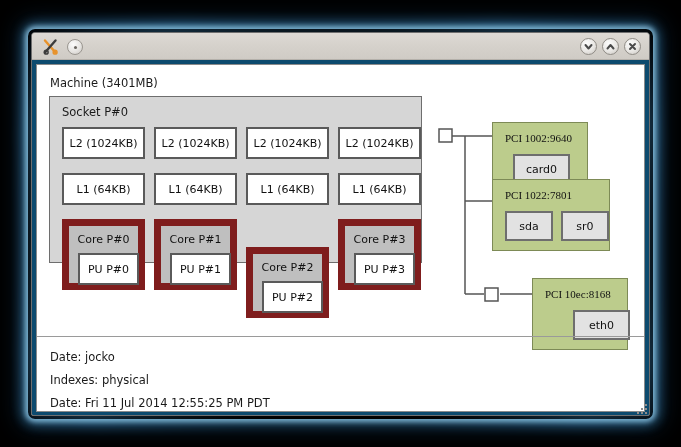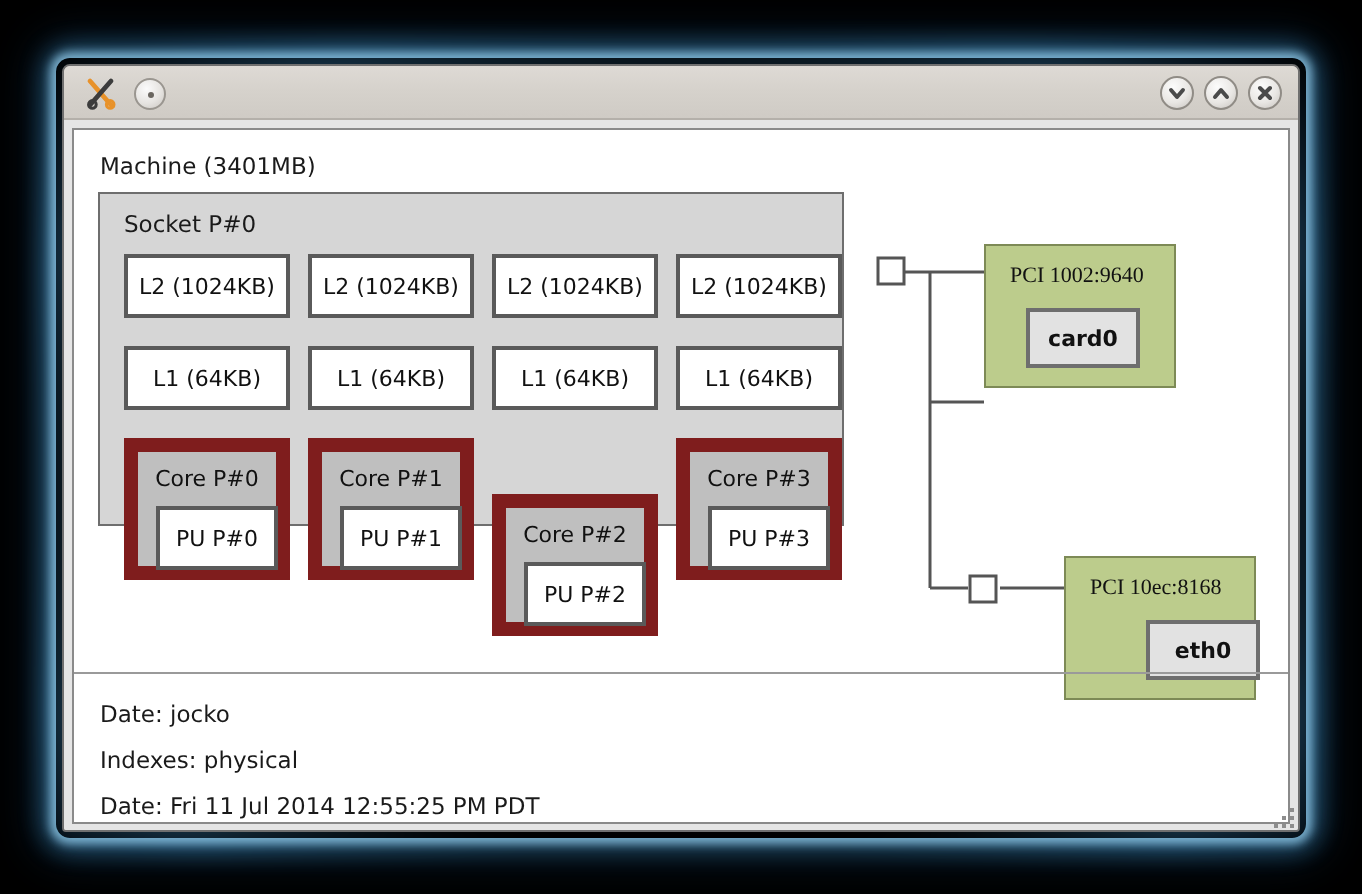--- a/index.html
+++ b/index.html
@@ -98,21 +98,21 @@
     background: radial-gradient(circle at 38% 30%, #fcfcfc 0%, #e9e7e4 55%, #c7c3be 100%);
     border: 1px solid #908c86;
     cursor: pointer;
   }
   .tb-btn svg { position: absolute; left: 2px; top: 2px; }
 
   
   .client {
     position: relative;
     height: 356px;
-    background: #e5e5e5;
+    background: #0c4a6e;
     padding: 4px;
   }
 
   .canvas {
     position: relative;
     width: 100%;
     height: 100%;
     background: #ffffff;
     border: 1px solid #8a8a8a;
     overflow: hidden;
@@ -208,21 +208,20 @@
   .dev-box {
     position: absolute;
     background: #e2e2e2;
     border: 2px solid #6e6e6e;
     display: flex;
     align-items: center;
     justify-content: center;
     font-size: 11px;
     color: #111111;
     white-space: nowrap;
-    font-weight: bold;
   }
 
   
   .divider {
     position: absolute;
     left: 0; right: 0; top: 271px;
     height: 1px;
     background: #9a9a9a;
   }
   .info-line {
@@ -343,20 +342,25 @@
           </g>
           <rect x="402" y="64" width="13" height="13" fill="#ffffff" stroke="#555555" stroke-width="1.5"></rect>
           <rect x="448" y="223" width="13" height="13" fill="#ffffff" stroke="#555555" stroke-width="1.5"></rect>
         </svg>
 
         <div class="pci-box" style="left:455px; top:57px; width:96px; height:72px;">
           <div class="pci-label">PCI 1002:9640</div>
           <div class="dev-box" style="left:20px; top:31px; width:57px; height:30px;">card0</div>
         </div>
 
+        <div class="pci-box" style="left:455px; top:114px; width:118px; height:72px;">
+          <div class="pci-label">PCI 1022:7801</div>
+          <div class="dev-box" style="left:12px; top:31px; width:48px; height:30px;">sda</div>
+          <div class="dev-box" style="left:68px; top:31px; width:48px; height:30px;">sr0</div>
+        </div>
 
         <div class="pci-box" style="left:495px; top:213px; width:96px; height:72px;">
           <div class="pci-label">PCI 10ec:8168</div>
           <div class="dev-box" style="left:20px; top:31px; width:57px; height:30px;margin-left:20px;">eth0</div>
         </div>
 
         <div class="divider"></div>
         <div class="info-line info-0">Date: jocko</div>
         <div class="info-line info-1">Indexes: physical</div>
         <div class="info-line info-2">Date: Fri 11 Jul 2014 12:55:25 PM PDT</div>

